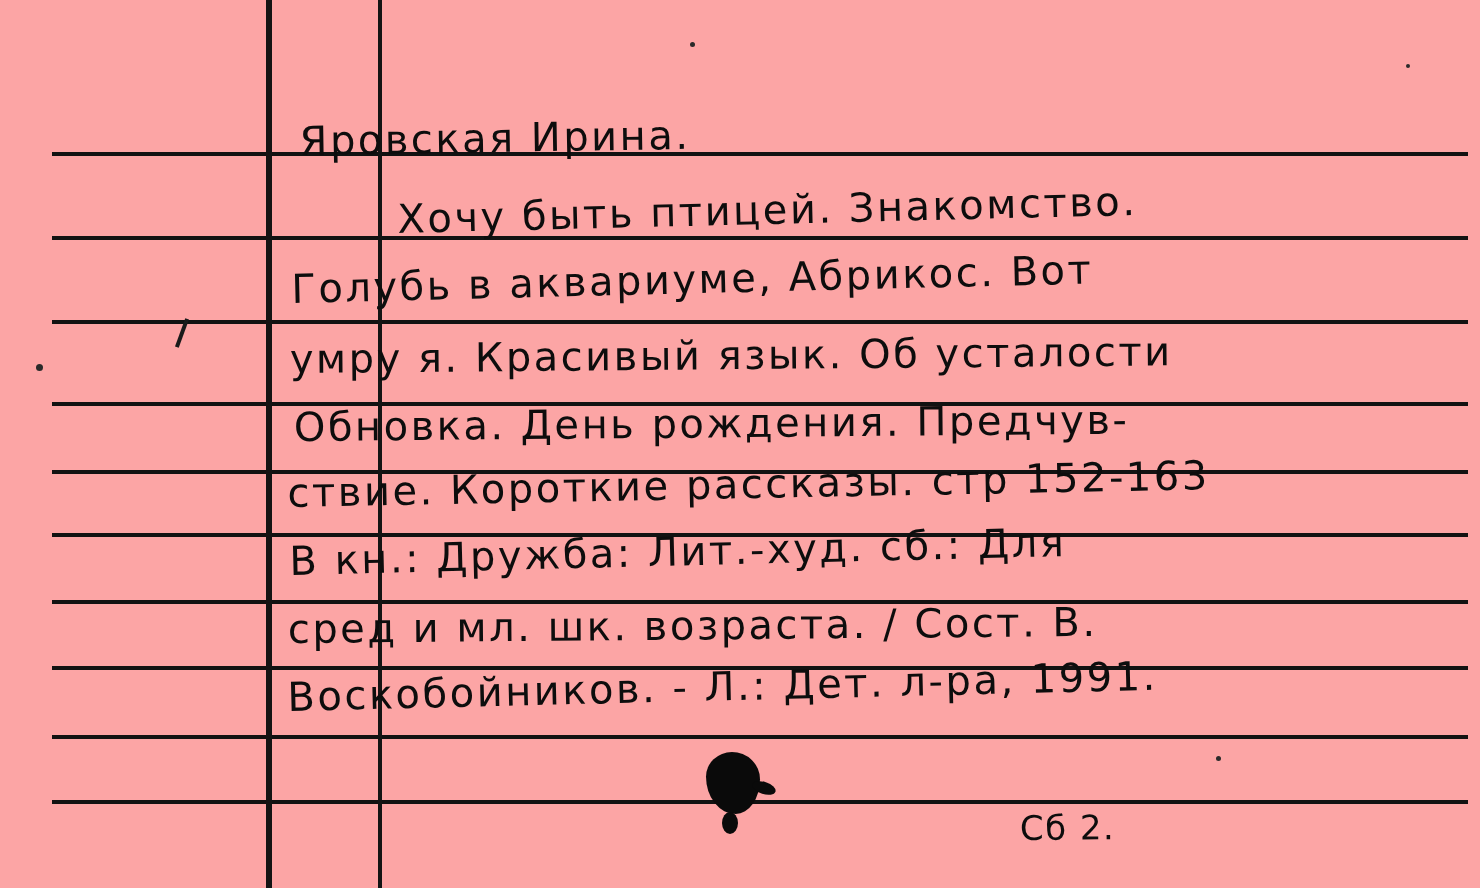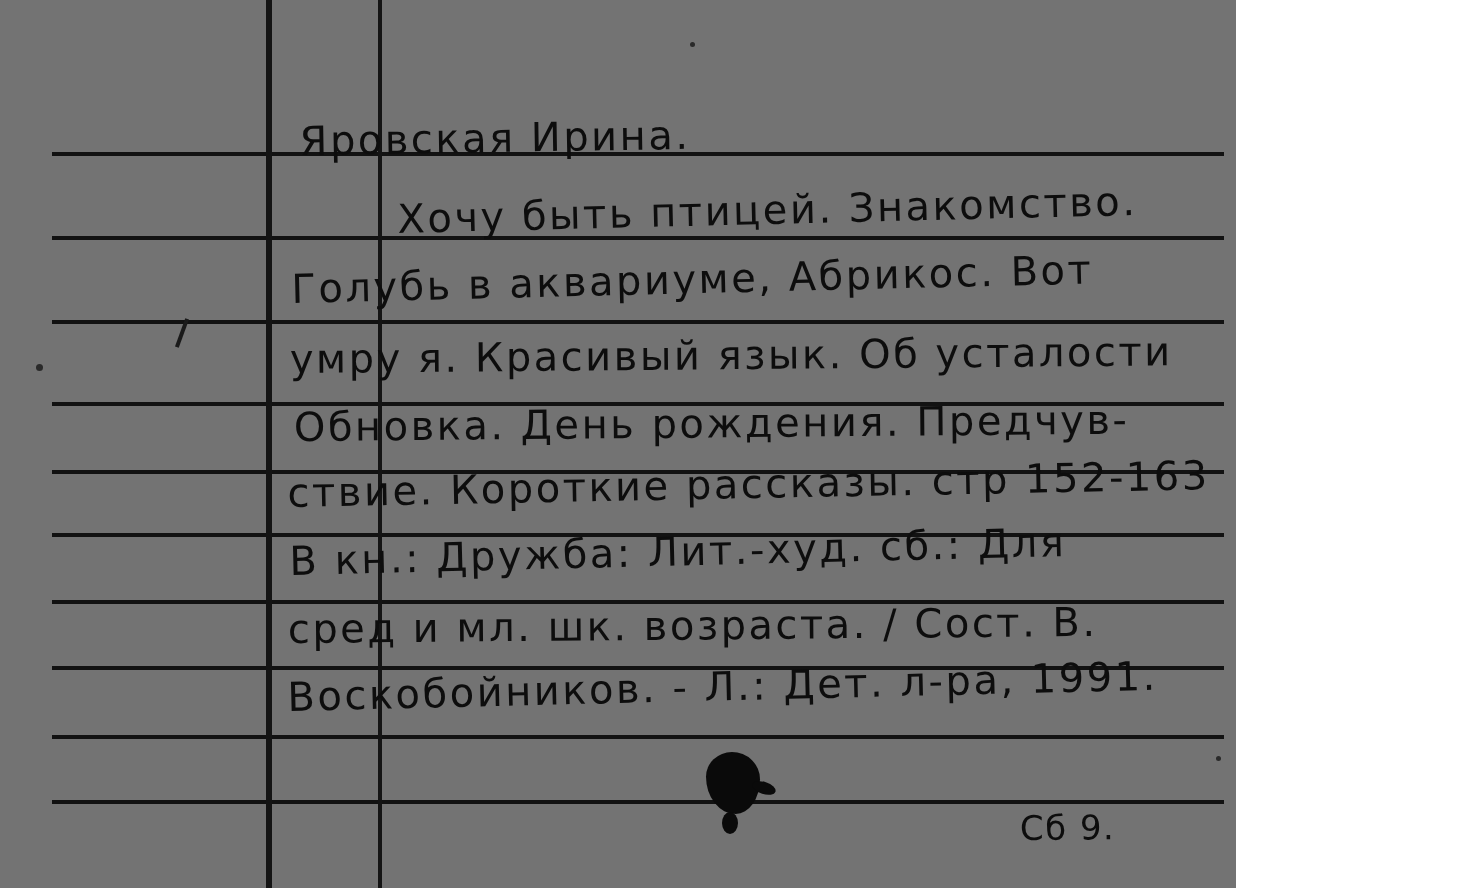--- a/index.html
+++ b/index.html
@@ -2,23 +2,23 @@
 <html><head>
 <meta charset="utf-8">
 <style>
   html, body {
     margin: 0;
     padding: 0;
     background: #ffffff;
   }
   #card {
     position: relative;
-    width: 1236px;
+    width: 1480px;
     height: 888px;
-    background: #737373;
+    background: #fca5a5;
     overflow: hidden;
     font-family: "DejaVu Sans", sans-serif;
   }
 
   
   .hline {
     position: absolute;
     left: 52px;
     right: 12px;
     height: 4px;
@@ -106,21 +106,21 @@
   <div class="hw tilt3" style="left:294px; top:404px;">Обновка. День рождения. Предчув-</div>
 
   <div class="hw tilt4" style="left:288px; top:470px;">ствие. Короткие рассказы. стр 152-163</div>
 
   <div class="hw tilt2" style="left:290px; top:538px;">В кн.: Дружба: Лит.-худ. сб.: Для</div>
 
   <div class="hw tilt3" style="left:288px; top:606px;">сред и мл. шк. возраста. / Сост. В.</div>
 
   <div class="hw tilt2" style="left:288px; top:674px;">Воскобойников. - Л.: Дет. л-ра, 1991.</div>
 
-  <div class="hw small tilt3" style="left:1020px; top:808px;">Сб 9.</div>
+  <div class="hw small tilt3" style="left:1020px; top:808px;">Сб 2.</div>
 
   <div class="blot" style="left:706px; top:752px; width:54px; height:62px;"></div>
   <div class="blot-tail" style="left:752px; top:782px; width:24px; height:12px; transform:rotate(18deg);"></div>
   <div class="blot-tail" style="left:722px; top:812px; width:16px; height:22px;"></div>
 
   <div class="speck" style="left:36px; top:364px; width:7px; height:7px;"></div>
   <div class="tick" style="left:180px; top:318px; width:4px; height:30px; transform:rotate(20deg);"></div>
   <div class="speck" style="left:690px; top:42px; width:5px; height:5px;"></div>
   <div class="speck" style="left:1216px; top:756px; width:5px; height:5px;"></div>
   <div class="speck" style="left:1406px; top:64px; width:4px; height:4px;"></div>

